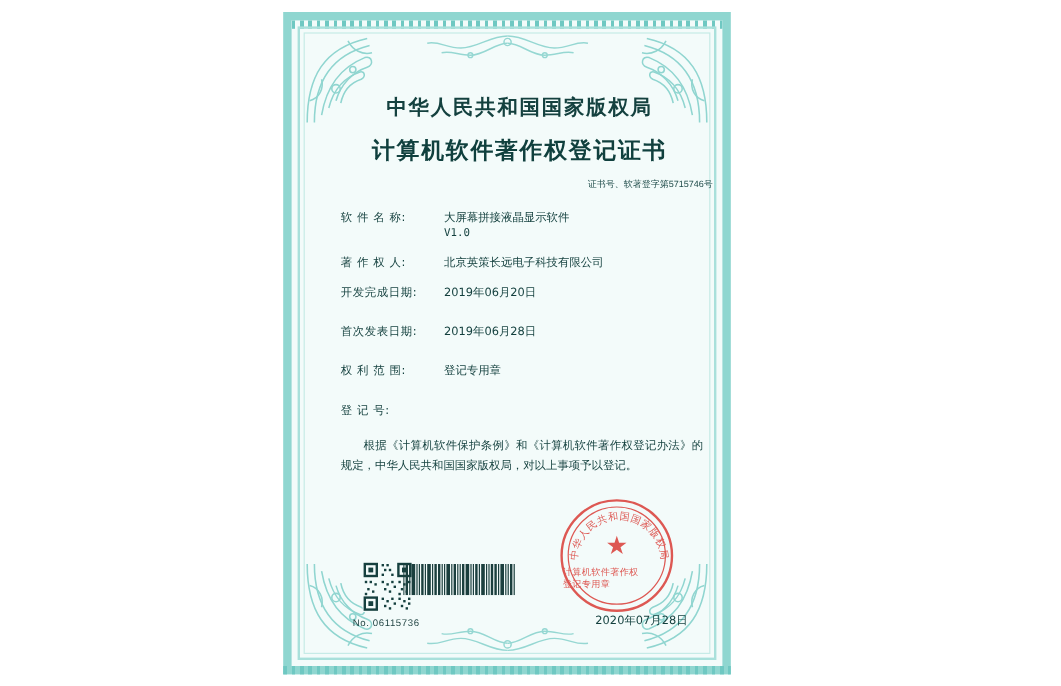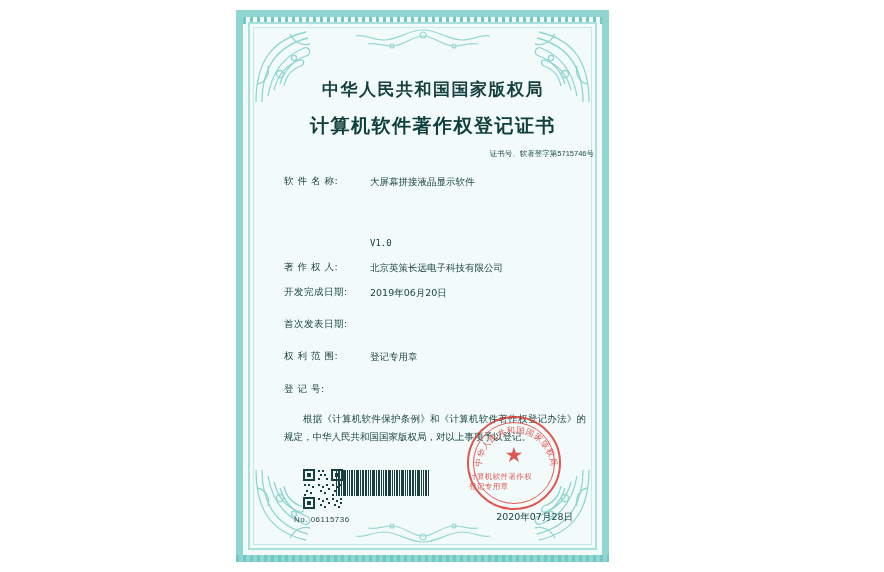--- a/index.html
+++ b/index.html
@@ -150,21 +150,20 @@
     white-space: nowrap;
   }
   .field-value {
     flex: 1;
     line-height: 1.45;
   }
   .field-value .v2 {
     display: block;
     font-family: "DejaVu Sans Mono", monospace;
     font-size: 9px;
-    margin-top: 48px;
   }
   .gap-lg { margin-bottom: 19px; }
   .gap-xl { }
 
   .paragraph {
     margin-top: 14px;
     padding: 0 14px 0 18px;
     font-size: 9.5px;
     line-height: 1.85;
     color: #123f3d;
@@ -392,20 +391,21 @@
           <div class="field-value">北京英策长远电子科技有限公司</div>
         </div>
 
         <div class="field-row gap-lg">
           <div class="field-label">开发完成日期:</div>
           <div class="field-value">2019年06月20日</div>
         </div>
 
         <div class="field-row gap-lg">
           <div class="field-label">首次发表日期:</div>
+          <div class="field-value">2019年06月28日</div>
         </div>
 
 
         <div class="field-row gap-lg">
           <div class="field-label">权 利 范 围:</div>
           <div class="field-value">登记专用章</div>
         </div>
 
         <div class="field-row">
           <div class="field-label">登 记 号:</div>

